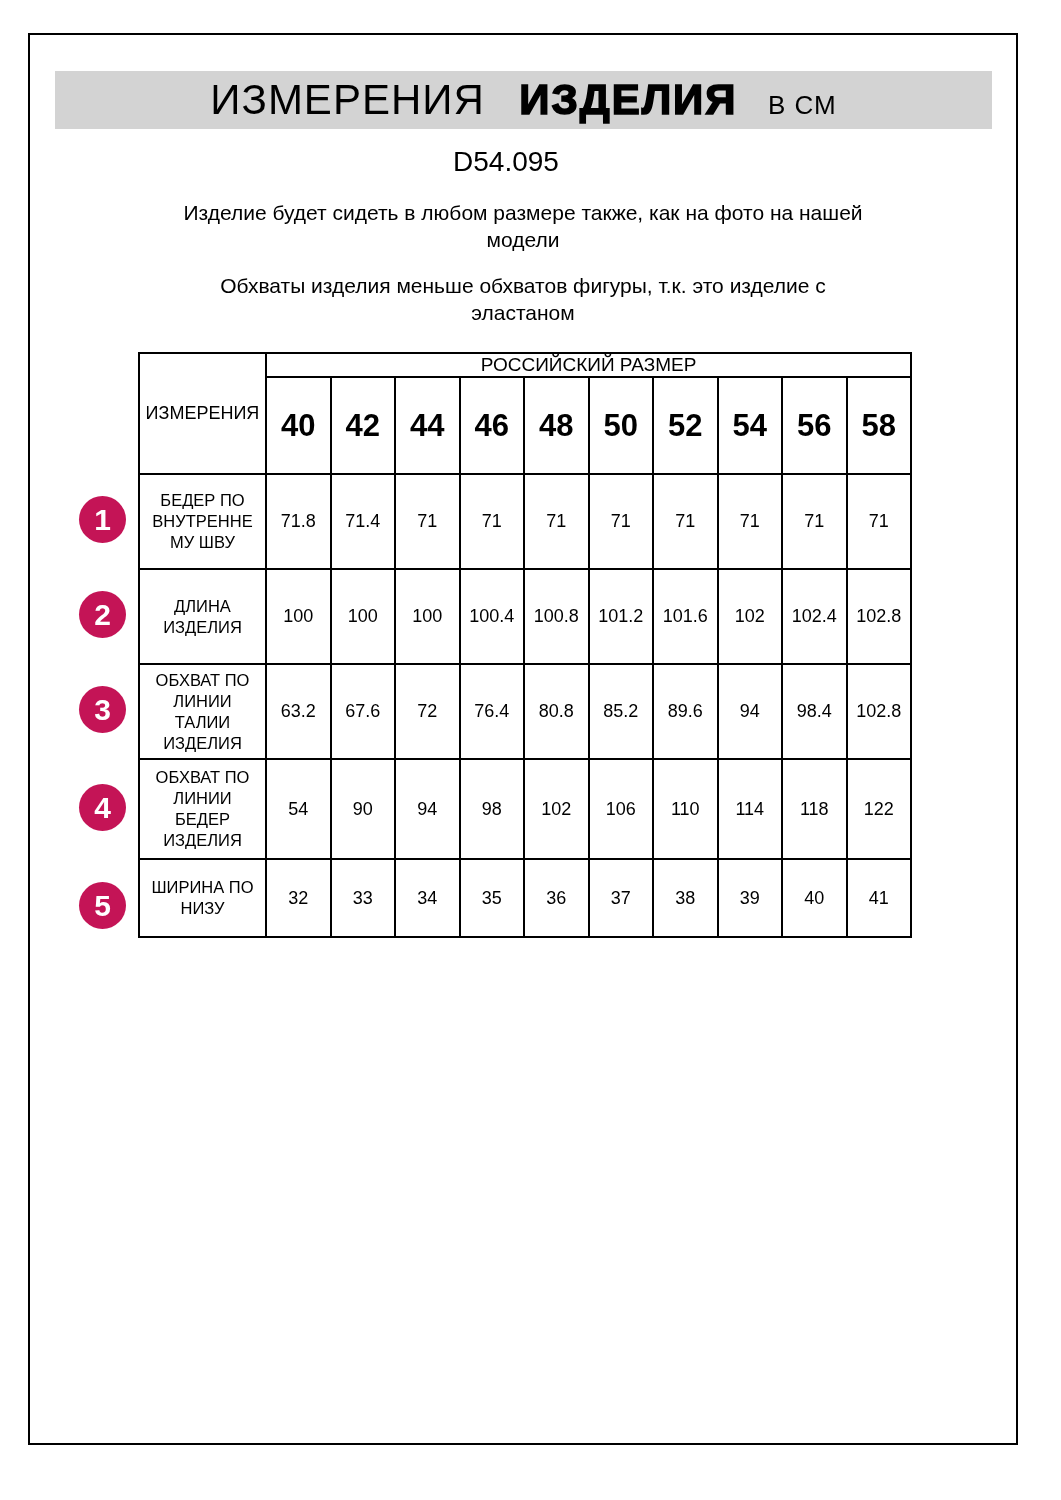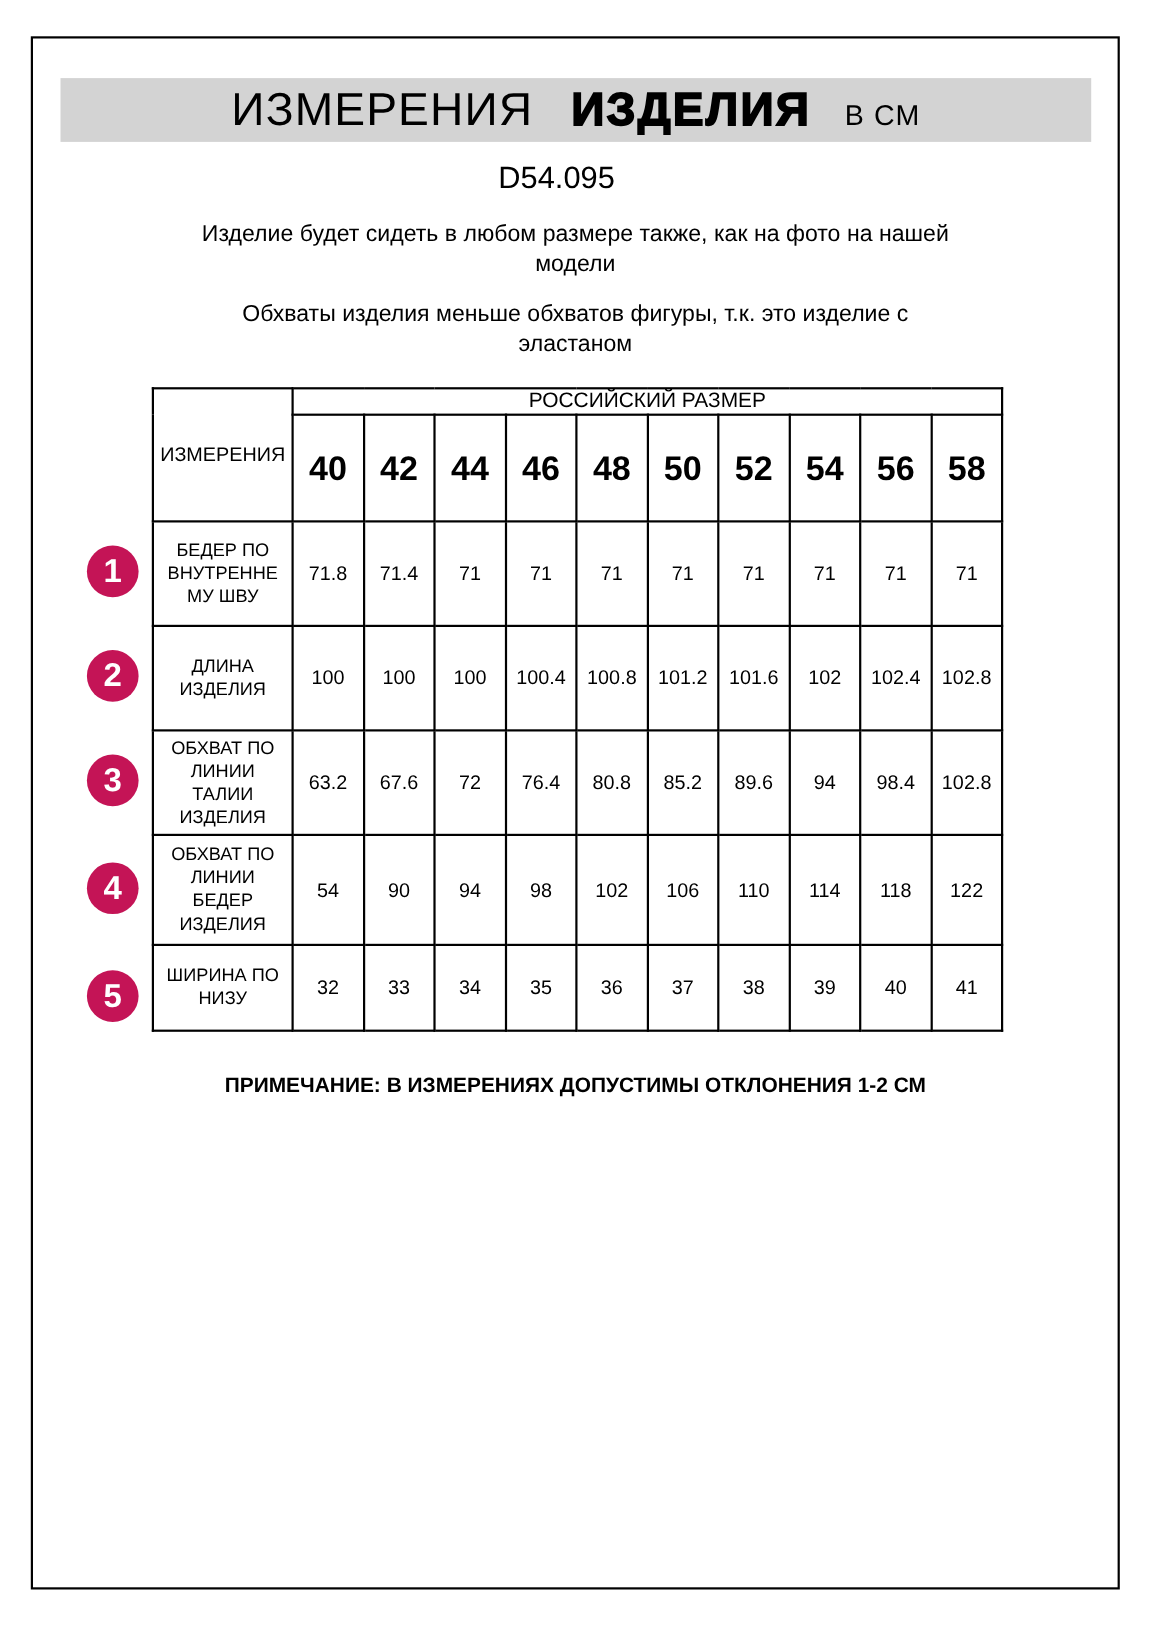--- a/index.html
+++ b/index.html
@@ -174,14 +174,13 @@
       </tr>
     </tbody>
   </table>
 
   <div class="badge badge-1">1</div>
   <div class="badge badge-2">2</div>
   <div class="badge badge-3">3</div>
   <div class="badge badge-4">4</div>
   <div class="badge badge-5">5</div>
 
-  <div class="note">ПРИМЕЧАНИЕ: В ИЗМЕРЕНИЯХ ДОПУСТИМЫ ОТКЛОНЕНИЯ 1-2 СМ</div>
 </div>
 
 </body></html>

